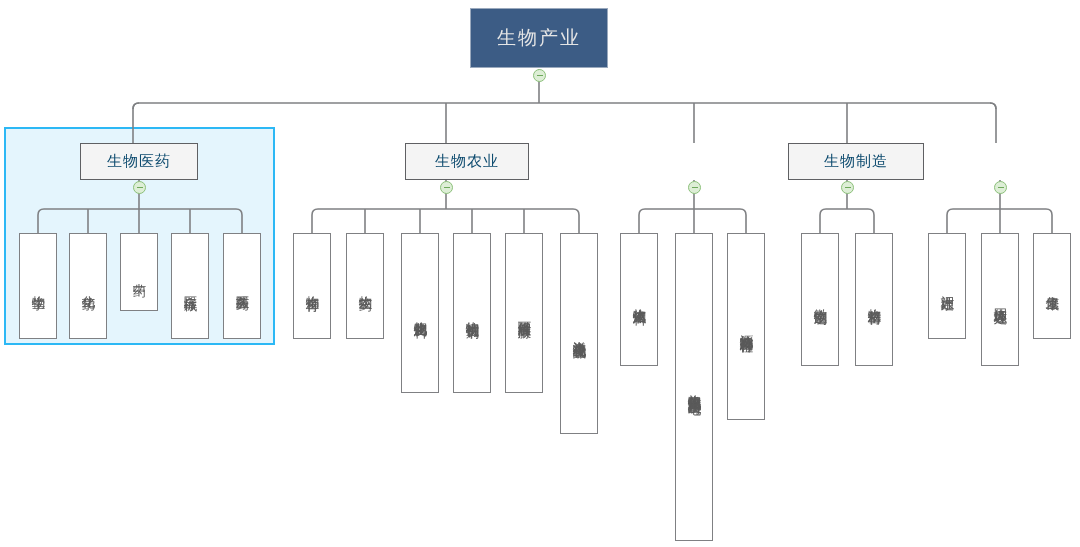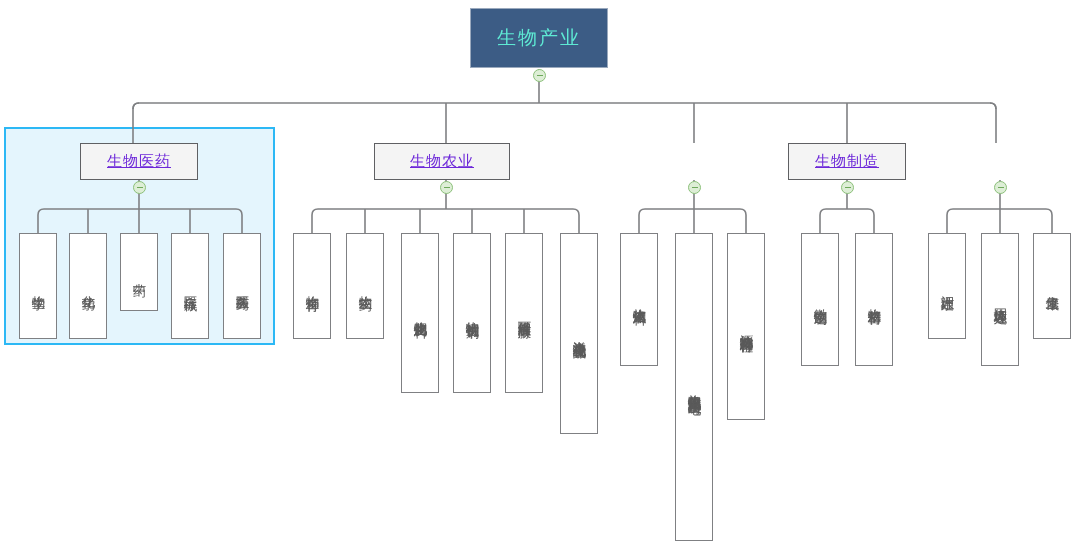--- a/index.html
+++ b/index.html
@@ -33,32 +33,31 @@
     position:absolute;
     box-sizing:border-box;
     display:flex;
     align-items:center;
     justify-content:center;
     text-align:center;
   }
   .node-root{
     background:#3c5c85;
     border:1px solid #9aa9bd;
-    color:#5eead4;
+    color:#e5e5e5;
     font-size:19px;
     letter-spacing:2px;
     text-align:right;
   }
   .node-l2{
     background:#f4f4f4;
     border:1.6px solid #5f6063;
-    color:#6d28d9;
+    color:#0c4a6e;
     font-size:15px;
     letter-spacing:1px;
-    text-decoration:underline;
   }
   .node-leaf{
     background:#ffffff;
     border:1.6px solid #7f8083;
     color:#5a5a5a;
     font-size:13.5px;
     writing-mode:vertical-rl;
     text-orientation:upright;
     line-height:1.32;
     padding:3px 0;
@@ -131,26 +130,26 @@
     <path d="M 947 215 L 947 233"></path>
     <path d="M 1000 209 L 1000 233"></path>
   </svg>
 
   <div class="node node-root" style="left:470px;top:8px;width:138px;height:60px;">生物产业</div>
   <div class="toggle" style="left:533px;top:69px;"></div>
 
   <div class="node node-l2" style="left:80px;top:143px;width:118px;height:37px;">生物医药</div>
   <div class="toggle" style="left:133px;top:181px;"></div>
 
-  <div class="node node-l2" style="left:374px;top:143px;width:136px;height:37px;">生物农业</div>
+  <div class="node node-l2" style="left:405px;top:143px;width:124px;height:37px;">生物农业</div>
   <div class="toggle" style="left:440px;top:181px;"></div>
 
   <div class="toggle" style="left:688px;top:181px;"></div>
 
-  <div class="node node-l2" style="left:788px;top:143px;width:118px;height:37px;">生物制造</div>
+  <div class="node node-l2" style="left:788px;top:143px;width:136px;height:37px;">生物制造</div>
   <div class="toggle" style="left:841px;top:181px;"></div>
 
   <div class="toggle" style="left:994px;top:181px;"></div>
 
   <div class="node node-leaf" style="left:19px;top:233px;width:38px;height:106px;">生物学</div>
   <div class="node node-leaf" style="left:69px;top:233px;width:38px;height:106px;">化学药</div>
   <div class="node node-leaf" style="left:120px;top:233px;width:38px;height:78px;">中药</div>
   <div class="node node-leaf" style="left:171px;top:233px;width:38px;height:106px;">医疗器械</div>
   <div class="node node-leaf" style="left:223px;top:233px;width:38px;height:106px;">医药服务</div>
 

